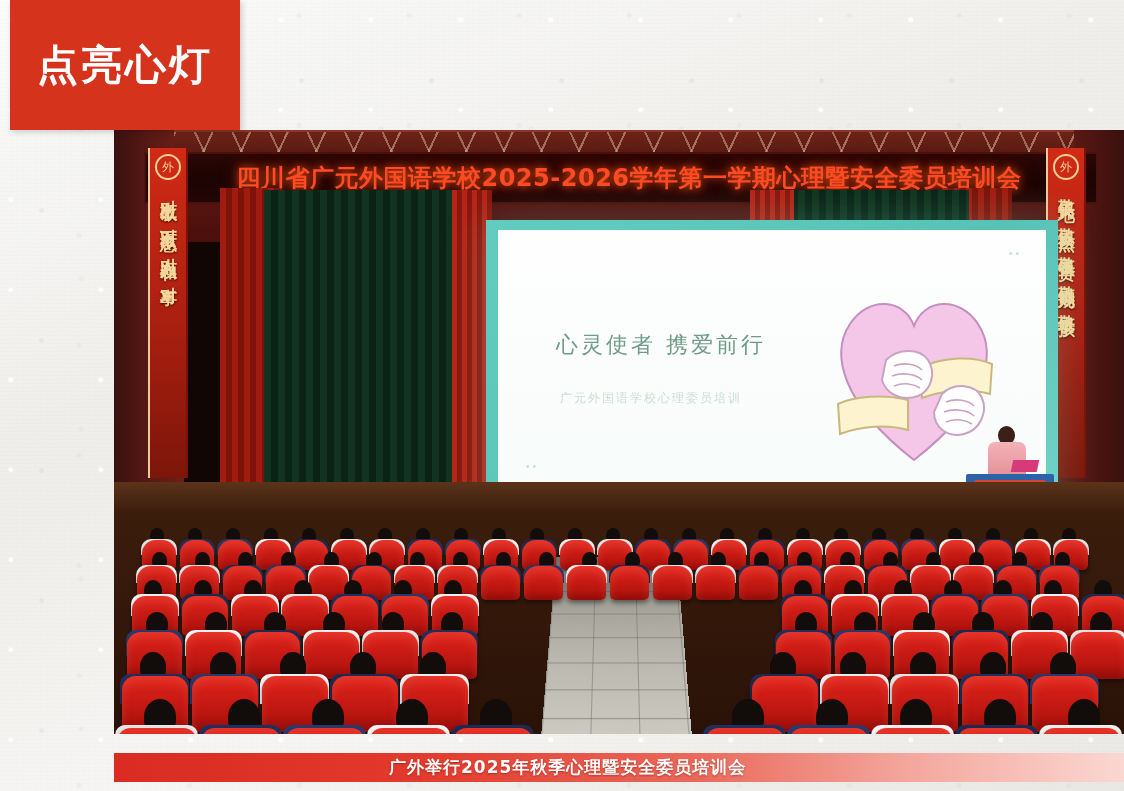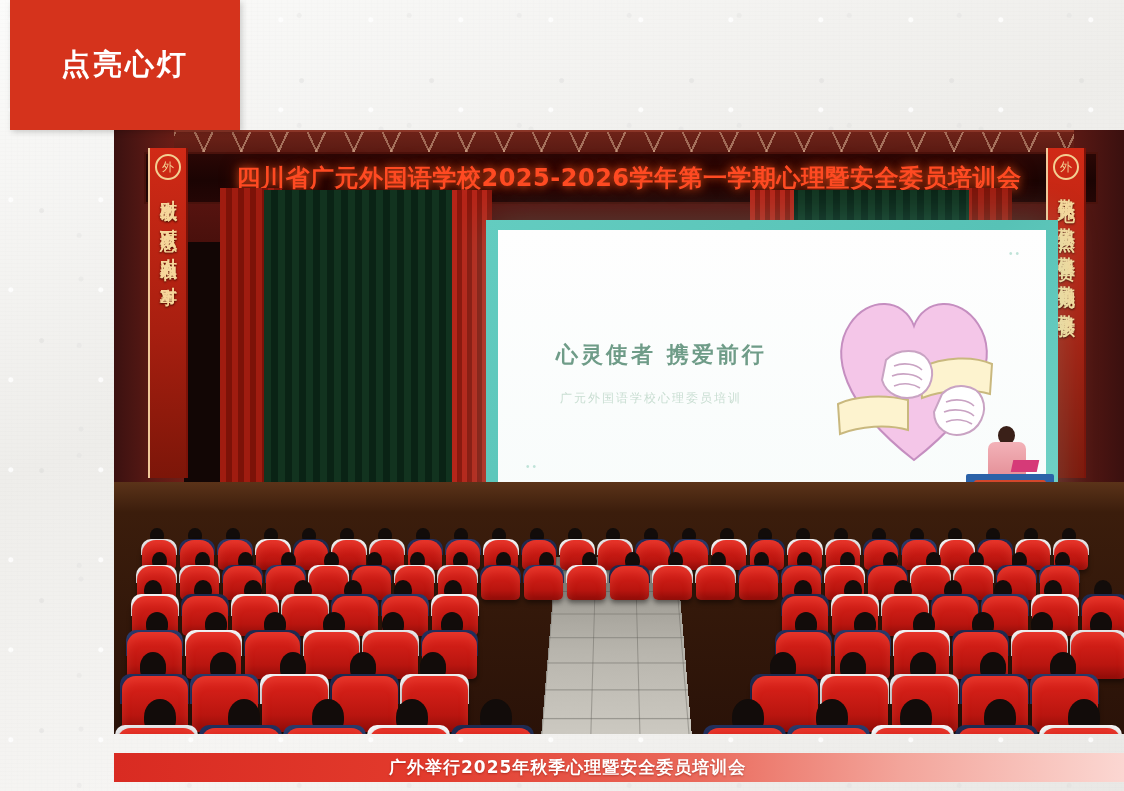--- a/index.html
+++ b/index.html
@@ -82,22 +82,22 @@
       background:repeating-linear-gradient(90deg,#12331f 0 7px,#0a2315 7px 14px);}
   .curt-red-in-l{left:338px;top:60px;width:40px;height:325px;
       background:repeating-linear-gradient(90deg,#b62418 0 5px,#8a160c 5px 10px);}
   .curt-red-in-r{right:330px;top:60px;width:44px;height:325px;
       background:repeating-linear-gradient(90deg,#b62418 0 5px,#8a160c 5px 10px);}
 
   
   .screen{left:372px;top:90px;width:572px;height:300px;background:linear-gradient(135deg,#63ccc0,#57c2b6 60%,#72d3c7);
       box-shadow:0 0 38px rgba(120,255,230,.22);}
   .slide{left:384px;top:100px;width:548px;height:272px;background:linear-gradient(180deg,#fefefe,#f8fcfb);}
-  .slide-title{position:absolute;left:58px;top:110px;font-size:22px;color:#6f9c88;letter-spacing:3px;
-      font-family:"DejaVu Serif","Liberation Serif",serif;font-weight:700;white-space:nowrap;}
+  .slide-title{position:absolute;left:58px;top:100px;font-size:22px;color:#6f9c88;letter-spacing:3px;
+      font-family:"DejaVu Serif","Liberation Serif",serif;font-weight:400;white-space:nowrap;}
   .slide-sub{position:absolute;left:62px;top:160px;font-size:12px;color:#c9ded2;letter-spacing:2px;white-space:nowrap;}
   .dots{position:absolute;color:#bfe3d8;font-size:10px;letter-spacing:3px;}
   .dots-tr{right:24px;top:18px;}
   .dots-bl{left:28px;bottom:30px;}
 
   
   .heart-wrap{position:absolute;right:42px;top:52px;width:180px;height:185px;}
 
   
   .apron{left:150px;top:388px;width:700px;height:48px;
@@ -132,21 +132,21 @@
       box-shadow:inset 0 6px 10px rgba(255,110,90,.25), 0 3px 5px rgba(0,0,0,.45);}
   .head{position:absolute;border-radius:50% 50% 42% 42%;background:#120c0a;}
   .shoulder{position:absolute;border-radius:10px 10px 0 0;}
 
   
   #badge{
     position:absolute;left:10px;top:0;width:230px;height:130px;background:#d5331c;
     display:flex;flex-direction:column;align-items:center;justify-content:center;gap:2px;
     box-shadow:2px 2px 6px rgba(0,0,0,.18);z-index:5;
   }
-  #badge div{color:#fff;font-size:29px;font-weight:700;letter-spacing:3px;line-height:1.22;
+  #badge div{color:#fff;font-size:41px;font-weight:700;letter-spacing:3px;line-height:1.22;
       font-family:"DejaVu Sans","Liberation Sans",sans-serif;}
 
   
   #caption{
     position:absolute;left:114px;top:753px;width:1010px;height:29px;
     background:linear-gradient(90deg,#d92b22 0%,#e23a2c 30%,#ea6a5c 58%,#f3a59b 78%,#fbd7d2 100%);
     display:flex;align-items:center;z-index:4;
   }
   #caption span{color:#fff;font-size:17px;font-weight:700;letter-spacing:1px;white-space:nowrap;
       margin-left:275px;text-shadow:0 1px 2px rgba(130,15,5,.5);

